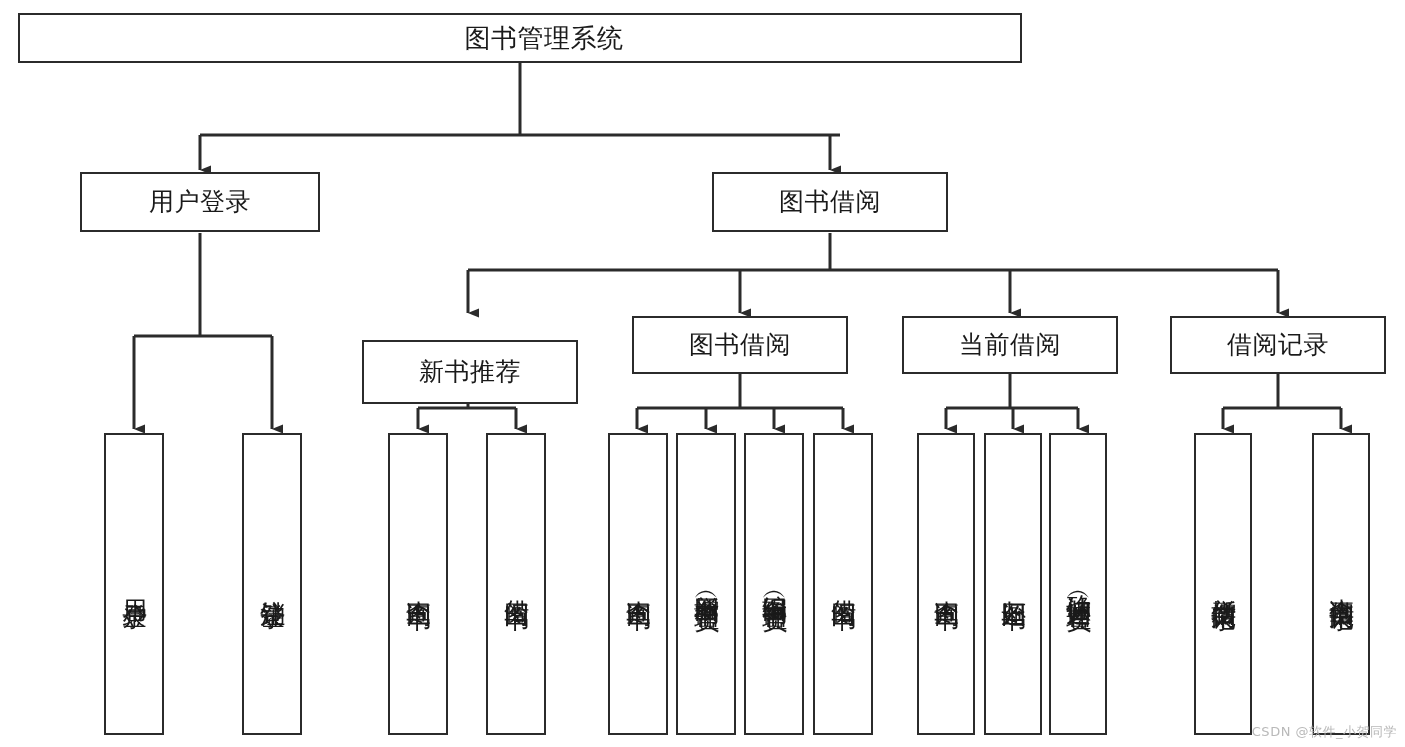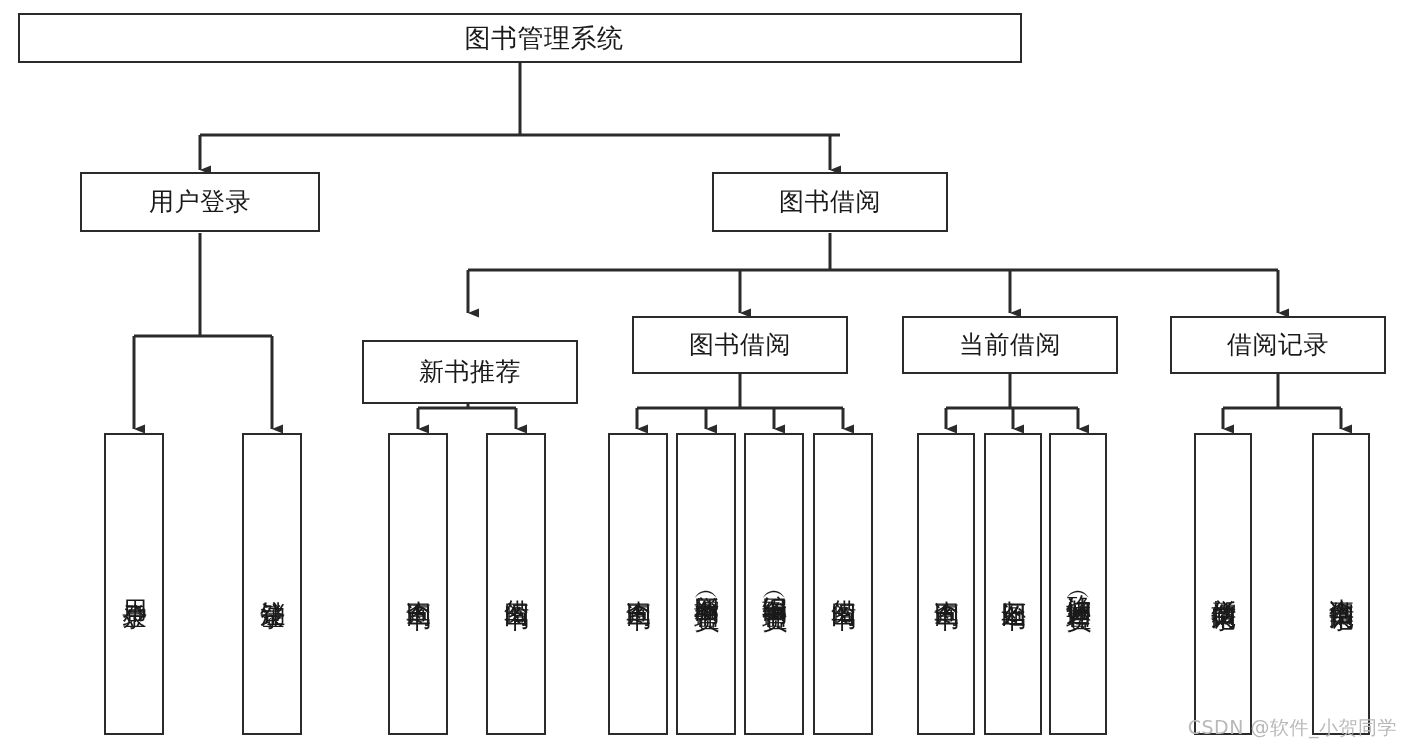--- a/index.html
+++ b/index.html
@@ -59,21 +59,21 @@
     font-size: 25px;
     line-height: 1.14;
     letter-spacing: 2px;
     white-space: nowrap;
     max-height: 270px;
   }
   #watermark {
     position: absolute;
     right: 8px;
     bottom: 6px;
-    font-size: 19px;
+    font-size: 13px;
     color: #b9b9b9;
     letter-spacing: 0.5px;
     user-select: none;
     white-space: nowrap;
   }
 </style>
 </head>
 <body>
 
 <div id="diagram-root">

